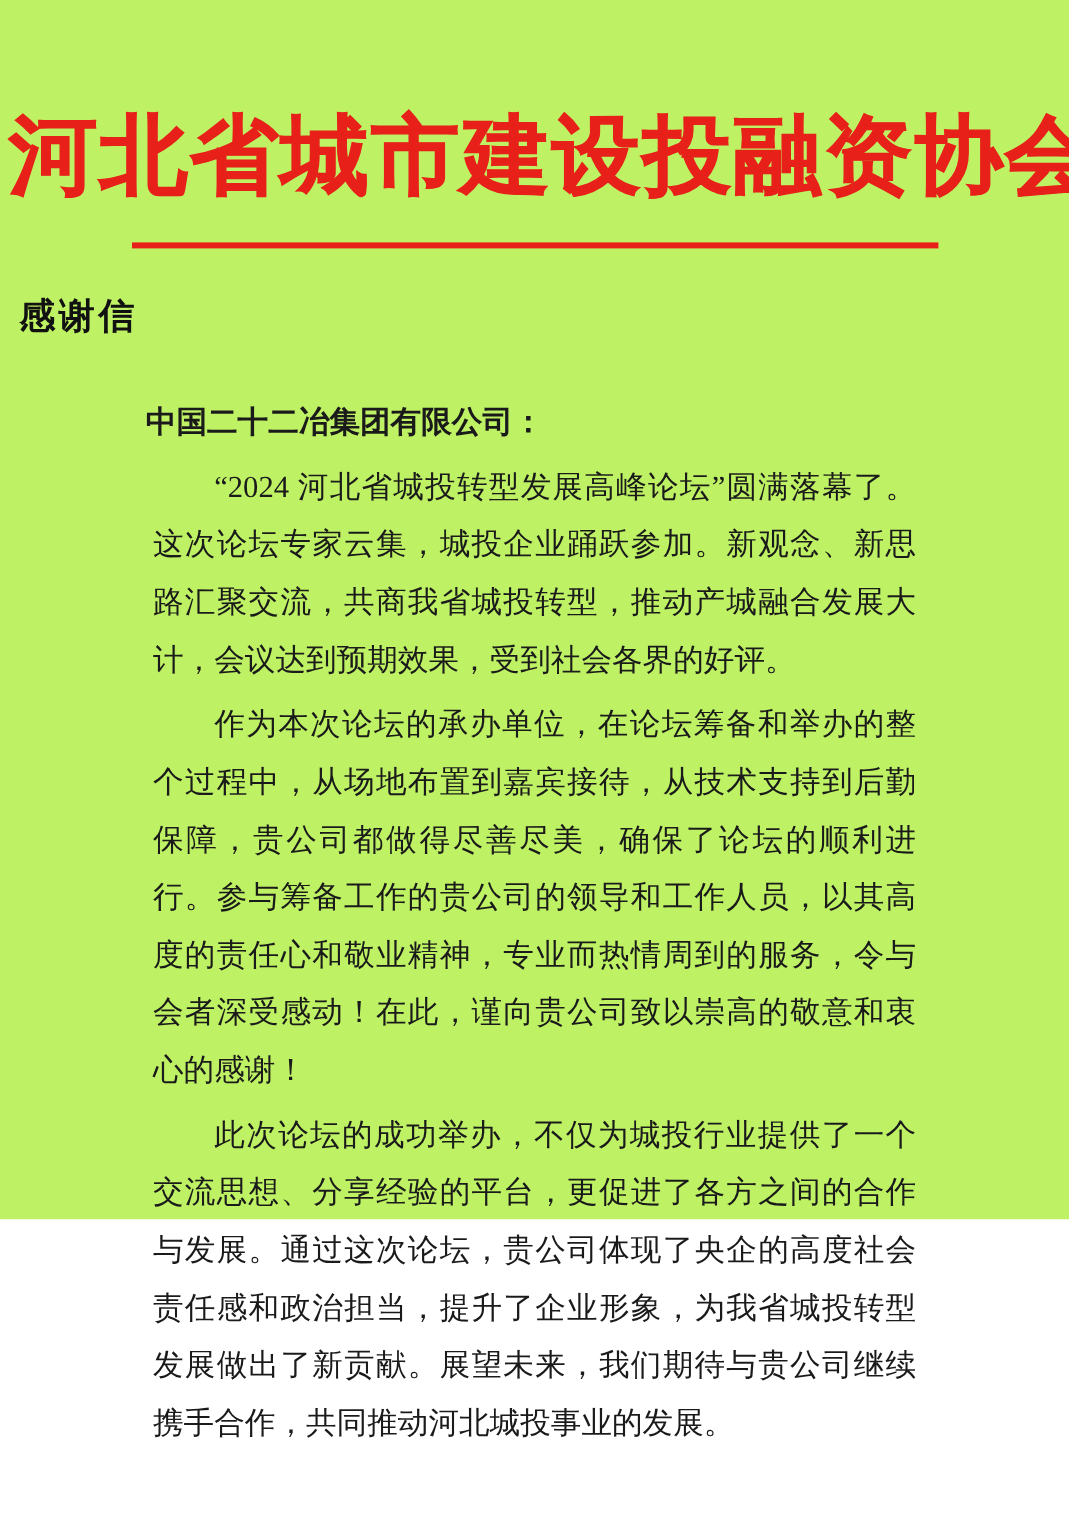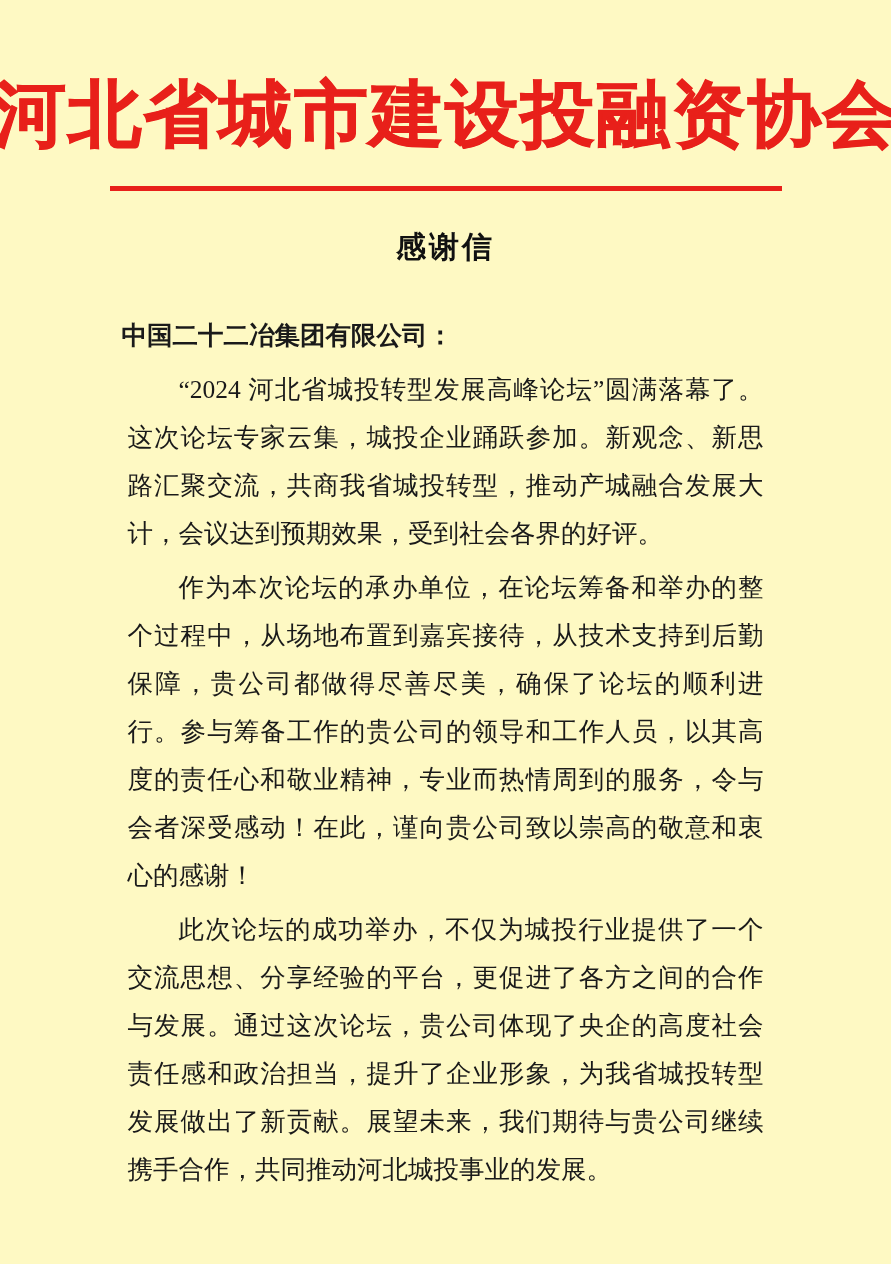--- a/index.html
+++ b/index.html
@@ -11,24 +11,24 @@
   body {
     width: 891px;
     height: 1264px;
     font-family: "Liberation Serif", "DejaVu Serif", serif;
     color: #111111;
     overflow: hidden;
   }
   .page {
     position: relative;
     width: 891px;
-    height: 1264px;
+    height: 1016px;
     box-sizing: border-box;
-    padding: 0;
-    background: #fef9c3;
+    padding: 16px;
+    background: #bef264;
   }
   .letterhead {
     padding-top: 78px;
     text-align: center;
   }
   .org-title {
     font-family: "Liberation Sans", "DejaVu Sans", sans-serif;
     font-weight: 700;
     font-size: 72px;
     line-height: 1.0;
@@ -39,21 +39,21 @@
     margin: 0 auto;
     transform: scaleX(1.02);
   }
   .red-rule {
     width: 672px;
     height: 5px;
     background: #e8201a;
     margin: 36px auto 0 auto;
   }
   .doc-title {
-    text-align: center;
+    text-align: left;
     font-family: "Liberation Sans", "DejaVu Sans", sans-serif;
     font-weight: 700;
     font-size: 30px;
     letter-spacing: 3px;
     color: #111;
     margin-top: 36px;
   }
   .body-block {
     margin: 44px auto 0 auto;
     width: 648px;

